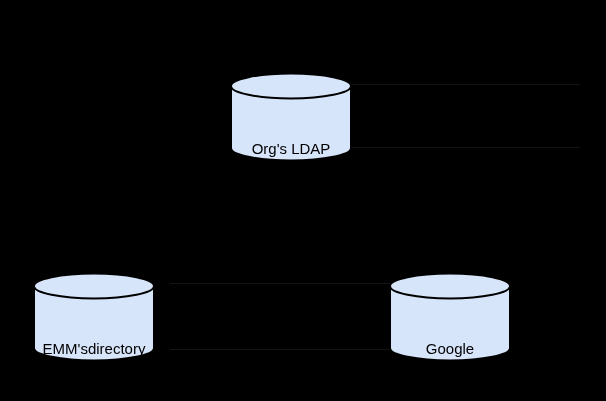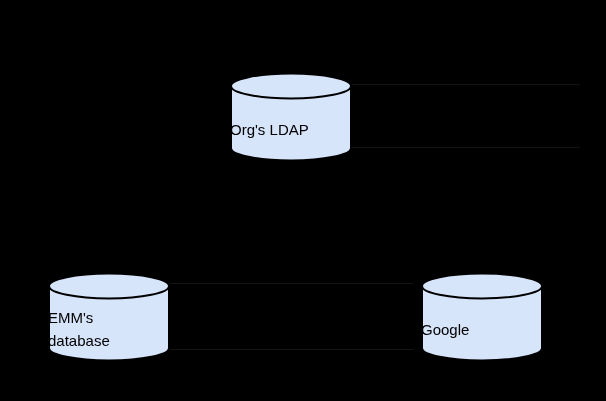--- a/index.html
+++ b/index.html
@@ -31,42 +31,42 @@
     stroke: #000000;
     stroke-width: 2;
   }
   .node-label {
     position: absolute;
     left: 0;
     top: 26px;
     width: 100%;
     height: 62px;
     display: flex;
-    flex-direction: column;
-    align-items: flex-start;
+    flex-direction: row;
+    align-items: flex-end;
     justify-content: center;
     text-align: center;
     color: #000000;
     font-size: 15px;
     line-height: 23px;
     pointer-events: none;
   }
   .node-label span {
     display: block;
     white-space: nowrap;
   }
   
   .trace {
     position: absolute;
     height: 1px;
     background: rgba(255, 255, 255, 0.08);
   }
   #node-ldap   { left: 230px; top: 72px;  }
-  #node-emm    { left: 48px;  top: 272px; }
-  #node-google { left: 421px; top: 272px; }
+  #node-emm    { left: 33px;  top: 272px; }
+  #node-google { left: 389px; top: 272px; }
   #trace-1 { left: 350px; top: 84px;  width: 230px; }
   #trace-2 { left: 350px; top: 147px; width: 230px; }
   #trace-3 { left: 170px; top: 283px; width: 243px; }
   #trace-4 { left: 170px; top: 349px; width: 243px; }
 </style>
 </head>
 <body>
 
 <div class="stage">
 
@@ -85,21 +85,21 @@
     </div>
   </div>
 
   <div class="node" id="node-emm">
     <svg width="122" height="90" viewBox="0 0 122 90">
       <path class="cyl-fill" d="M 1 14 L 1 76 A 60 12.5 0 0 0 121 76 L 121 14"></path>
       <ellipse class="cyl-fill" cx="61" cy="14" rx="60" ry="12.5"></ellipse>
     </svg>
     <div class="node-label">
       <span>EMM's</span>
-      <span>database</span>
+      <span>directory</span>
     </div>
   </div>
 
   <div class="node" id="node-google">
     <svg width="122" height="90" viewBox="0 0 122 90">
       <path class="cyl-fill" d="M 1 14 L 1 76 A 60 12.5 0 0 0 121 76 L 121 14"></path>
       <ellipse class="cyl-fill" cx="61" cy="14" rx="60" ry="12.5"></ellipse>
     </svg>
     <div class="node-label">
       <span>Google</span>

